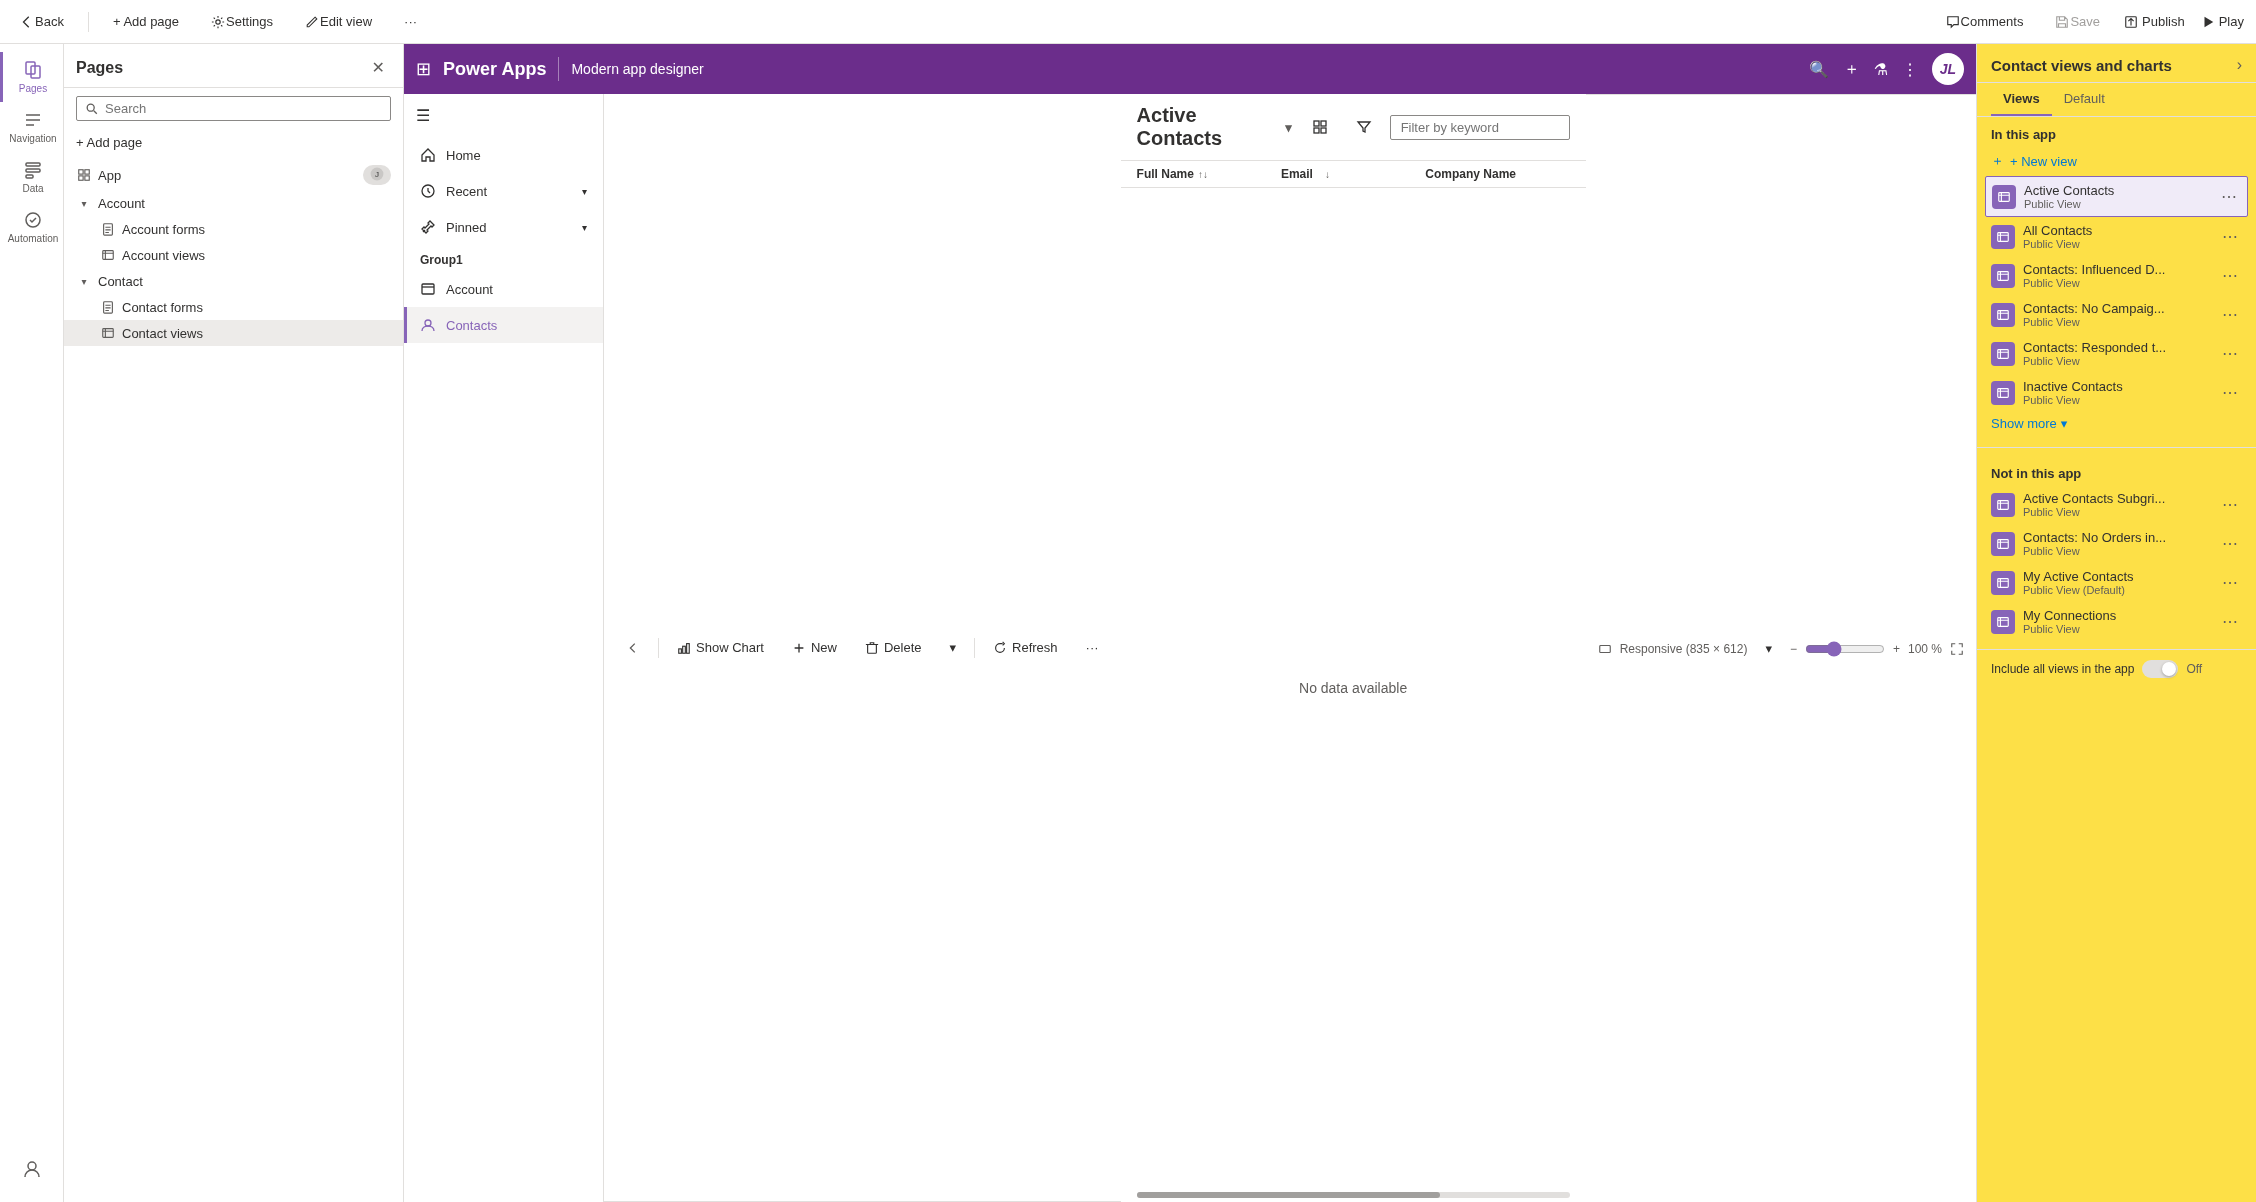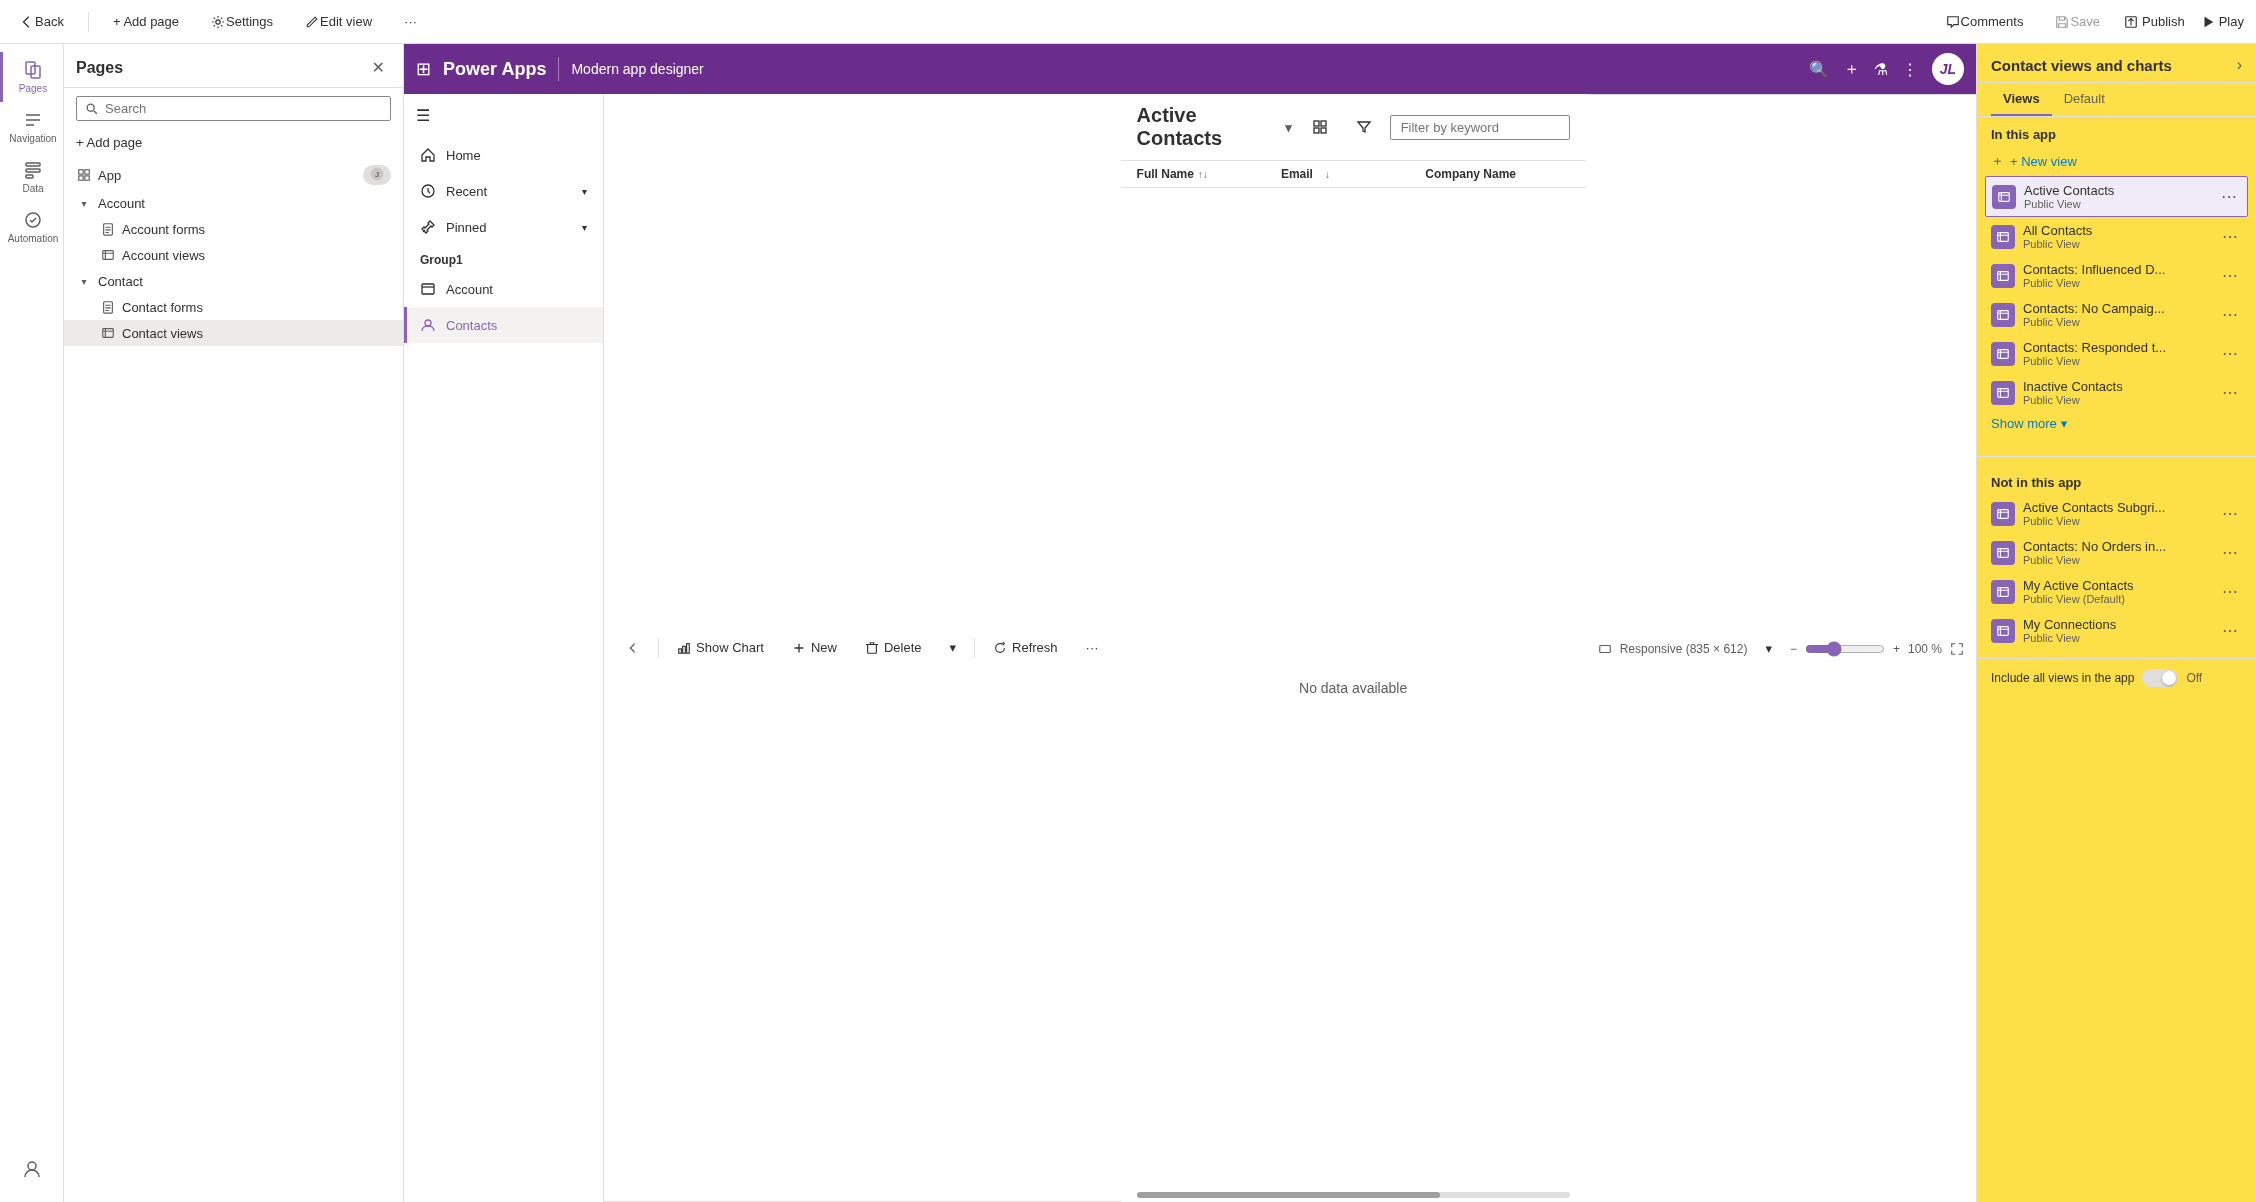--- a/index.html
+++ b/index.html
@@ -182,21 +182,21 @@
       display: flex; align-items: center; justify-content: center; flex-shrink: 0;
     }
     .view-item-icon svg { width: 14px; height: 14px; fill: #fff; }
     .view-item-text { flex: 1; }
     .view-item-name { font-size: 13px; color: #323130; }
     .view-item-sub { font-size: 11px; color: #605e5c; }
     .view-item-more { color: #605e5c; font-size: 16px; background: none; border: none; cursor: pointer; padding: 2px 4px; }
 
     .show-more { display: flex; align-items: center; gap: 4px; padding: 4px 14px; color: #0078d4; font-size: 13px; cursor: pointer; }
 
-    .not-in-app-section { padding: 8px 0; border-top: 1px solid #e1dfdd; margin-top: 21px; }
+    .not-in-app-section { padding: 8px 0; border-top: 1px solid #e1dfdd; margin-top: 12px; }
 
     .include-toggle {
       display: flex; align-items: center; padding: 10px 14px; border-top: 1px solid #e1dfdd;
       font-size: 12px; color: #323130; gap: 8px;
     }
     .toggle-switch {
       width: 36px; height: 18px; background: #e1dfdd; border-radius: 9px; position: relative;
       cursor: pointer; flex-shrink: 0;
     }
     .toggle-knob {

